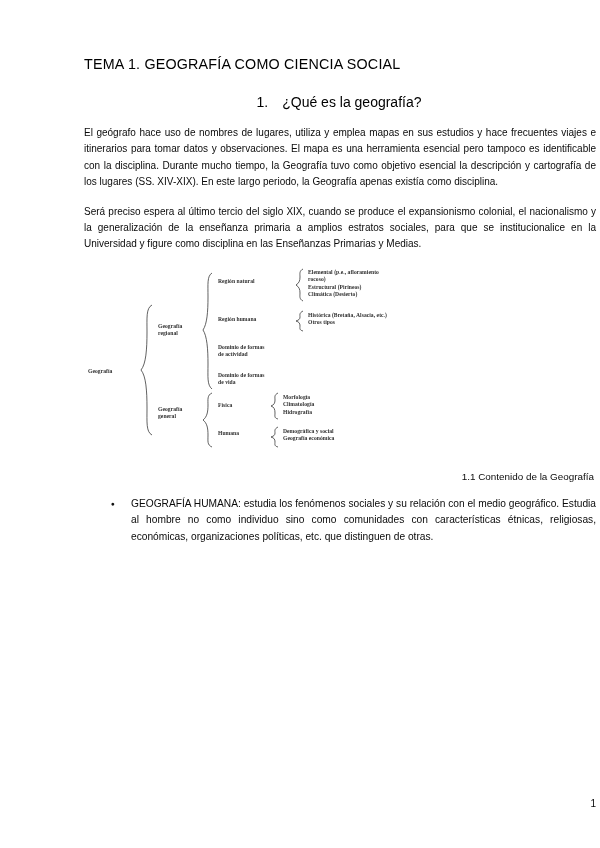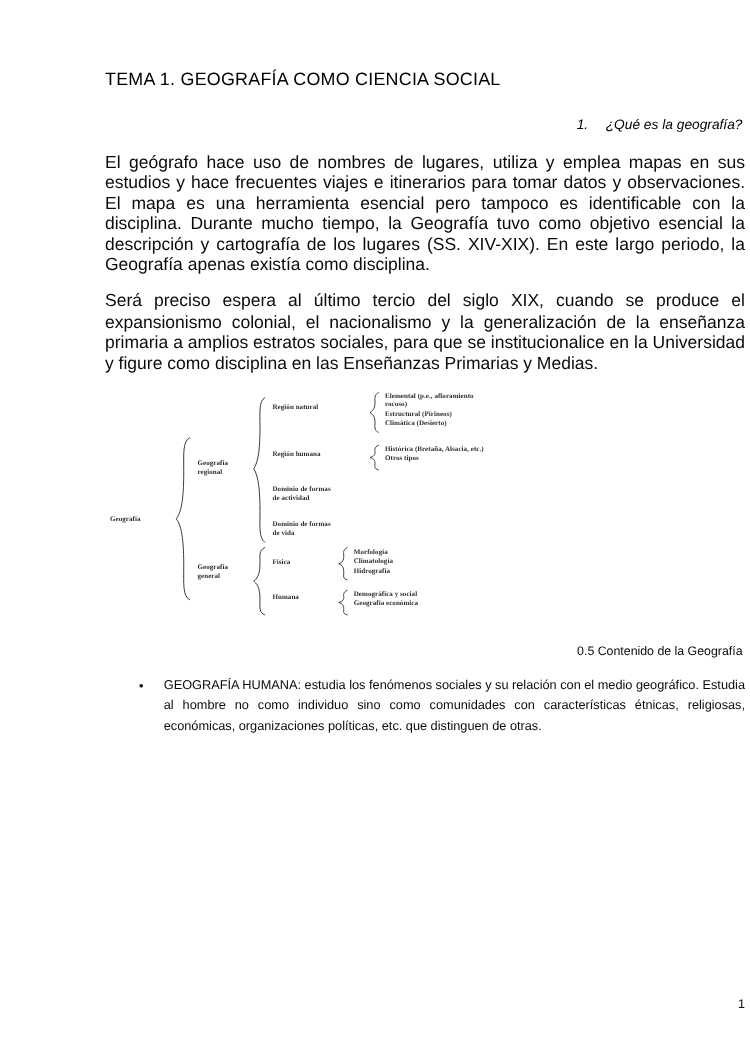--- a/index.html
+++ b/index.html
@@ -27,33 +27,32 @@
   }
   .doc-title {
     font-size: 14.3px;
     letter-spacing: 0.2px;
     font-weight: 400;
     margin: 0 0 22px 0;
     color: #000;
     white-space: nowrap;
   }
   .section-number-line {
-    text-align: right;
-    font-size: 11px;
+    text-align: center;
+    font-size: 14px;
     margin: 0 0 15px 0;
     padding-right: 2px;
     color: #000;
-    font-style: italic;
   }
   .section-number-line .num {
     display: inline-block;
     margin-right: 14px;
   }
   p.body {
-    font-size: 14px;
+    font-size: 10px;
     line-height: 16.4px;
     text-align: justify;
     margin: 0 0 13px 0;
     color: #0a0a0a;
   }
 
   
   .diagram {
     position: relative;
     width: 512px;
@@ -204,21 +203,21 @@
     <div class="brace" style="left:186px; top:160px;">
       <svg width="10" height="22" viewBox="0 0 10 22">
         <path d="M8 1 C4 3, 5 5, 5 7 C5 9, 4 10, 1 11 C4 12, 5 13, 5 16 C5 18, 4 20, 8 21" fill="none" stroke="#3a3a3a" stroke-width="0.8"></path>
       </svg>
     </div>
     <div class="nd" style="left:199px; top:162px;">Demográfica y social
 Geografía económica</div>
 
   </div>
 
-  <div class="caption">0.5 Contenido de la Geografía</div>
+  <div class="caption">1.1 Contenido de la Geografía</div>
 
 
   <ul class="bullets">
     <li>GEOGRAFÍA HUMANA: estudia los fenómenos sociales y su relación con el medio geográfico. Estudia al hombre no como individuo sino como comunidades con características étnicas, religiosas, económicas, organizaciones políticas, etc. que distinguen de otras.</li>
   </ul>
 
   <div class="page-number">1</div>
 
 </div>
 

